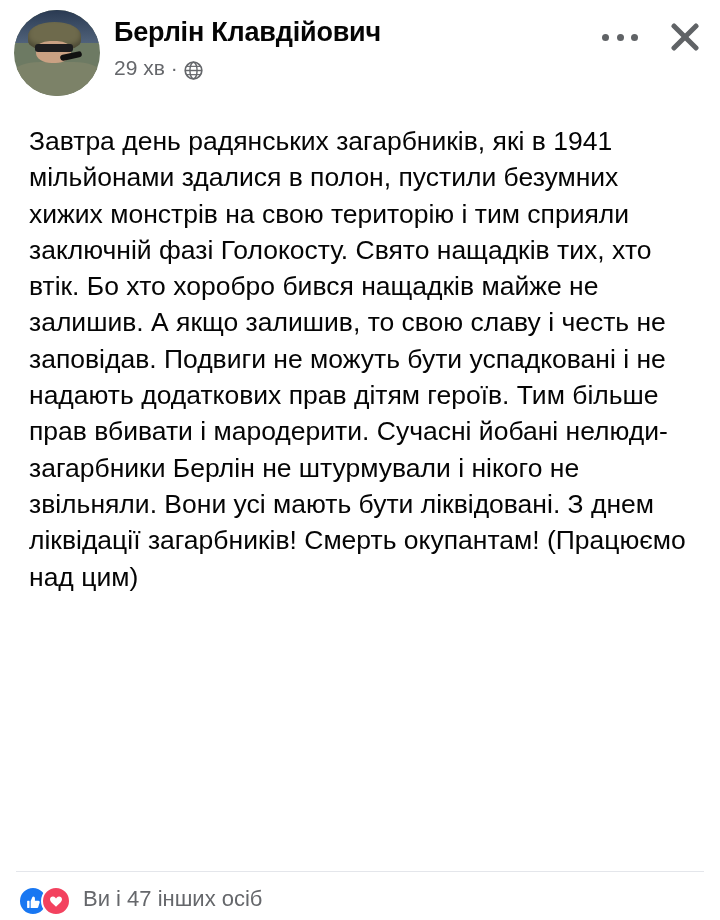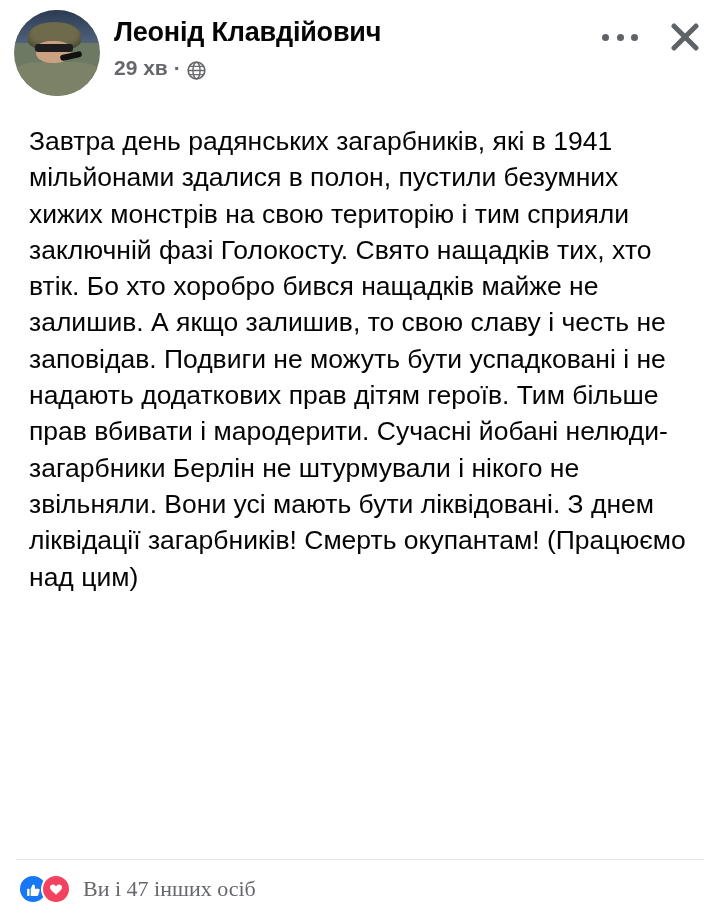--- a/index.html
+++ b/index.html
@@ -102,21 +102,20 @@
     line-height: 1.2;
     color: #050505;
     letter-spacing: -0.2px;
   }
   .meta-row {
     display: flex;
     align-items: center;
     margin-top: 8px;
     color: #65676b;
     font-size: 21px;
-    font-weight: bold;
   }
   .meta-time { color: #65676b; }
   .meta-dot {
     margin: 0 6px;
     color: #65676b;
   }
   .globe-icon {
     display: inline-block;
     width: 19px;
     height: 19px;
@@ -180,23 +179,21 @@
   }
 
   
   .divider {
     height: 1px;
     background: #e4e6eb;
     margin: 10px 16px 0 16px;
   }
   .reactions-row {
     display: flex;
-    align-items: center;
-    padding: 14px 18px 16px 18px;
-    font-family: Liberation Serif, serif;
+    padding: 14px 18px 4px 18px;
   }
   .reaction-icons {
     display: flex;
     align-items: center;
   }
   .reaction-bubble {
     width: 30px;
     height: 30px;
     border-radius: 50%;
     display: flex;
@@ -231,21 +228,21 @@
     <div class="avatar">
       <div class="sky"></div>
       <div class="body"></div>
       <div class="helmet"></div>
       <div class="face"></div>
       <div class="glasses"></div>
       <div class="mic"></div>
     </div>
 
     <div class="header-text">
-      <div class="author-name">Леонід Клавдійович</div>
+      <div class="author-name">Берлін Клавдійович</div>
       <div class="meta-row">
         <span class="meta-time">29 хв</span>
         <span class="meta-dot">·</span>
         <span class="globe-icon">
           <svg viewBox="0 0 16 16" width="19" height="19" aria-hidden="true">
             <circle cx="8" cy="8" r="7" fill="none" stroke="#65676b" stroke-width="1.4"></circle>
             <ellipse cx="8" cy="8" rx="3" ry="7" fill="none" stroke="#65676b" stroke-width="1.2"></ellipse>
             <line x1="1" y1="8" x2="15" y2="8" stroke="#65676b" stroke-width="1.2"></line>
             <line x1="2" y1="4.5" x2="14" y2="4.5" stroke="#65676b" stroke-width="1"></line>
             <line x1="2" y1="11.5" x2="14" y2="11.5" stroke="#65676b" stroke-width="1"></line>

